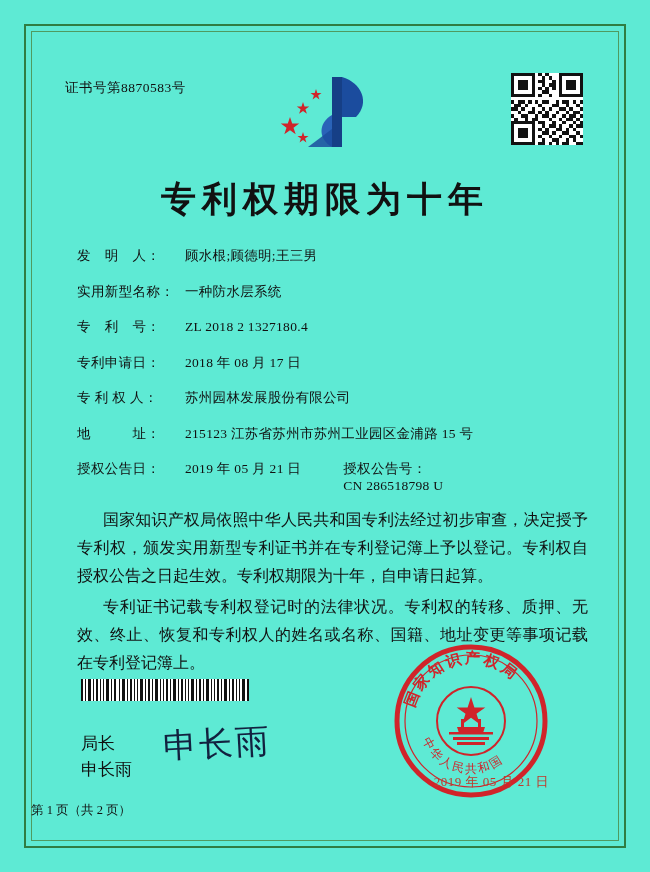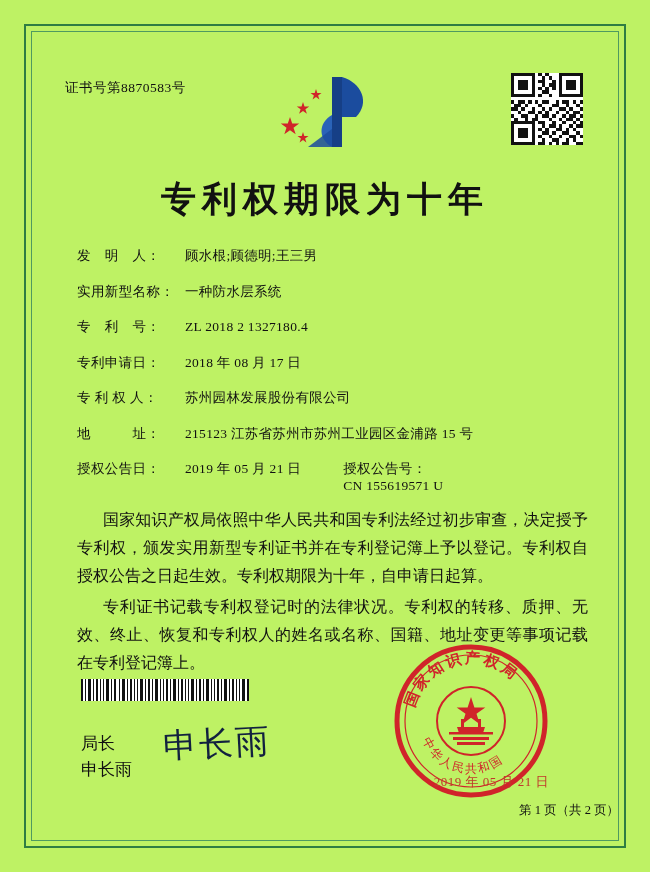--- a/index.html
+++ b/index.html
@@ -12,21 +12,21 @@
     background: #ffffff;
     font-family: "Liberation Serif", serif;
     color: #1a1a1a;
     overflow: hidden;
   }
 
   .page {
     position: relative;
     width: 650px;
     height: 872px;
-    background: #bef264;
+    background: #5eead4;
   }
 
   
   .border-outer {
     position: absolute;
     left: 24px;
     top: 24px;
     right: 24px;
     bottom: 24px;
     border: 2px solid #2f7d43;
@@ -188,21 +188,21 @@
     font-size: 13px;
     color: #c0392b;
     letter-spacing: 0.5px;
   }
 
   .page-num {
     position: absolute;
     left: 0;
     right: 0;
     bottom: 22px;
-    text-align: right;
+    text-align: left;
     font-size: 12.5px;
     color: #111;
   }
 </style>
 </head>
 <body>
 
 <div class="page">
 
   <div class="border-outer"></div>
@@ -376,21 +376,21 @@
       <div class="field-row">
         <span class="field-label">地　　　址：</span>
         <span class="field-value">215123  江苏省苏州市苏州工业园区金浦路 15 号</span>
       </div>
 
       <div class="field-row dual">
         <span class="field-label">授权公告日：</span>
         <span class="field-value">2019 年 05 月 21 日</span>
         <span class="dual-second">
           <span class="field-label">授权公告号：</span>
-          <span class="field-value">CN 155619571 U</span>
+          <span class="field-value">CN 286518798 U</span>
         </span>
       </div>
 
     </div>
 
     <div class="paragraphs">
       <p>国家知识产权局依照中华人民共和国专利法经过初步审查，决定授予专利权，颁发实用新型专利证书并在专利登记簿上予以登记。专利权自授权公告之日起生效。专利权期限为十年，自申请日起算。</p>
       <p>专利证书记载专利权登记时的法律状况。专利权的转移、质押、无效、终止、恢复和专利权人的姓名或名称、国籍、地址变更等事项记载在专利登记簿上。</p>
     </div>
 

